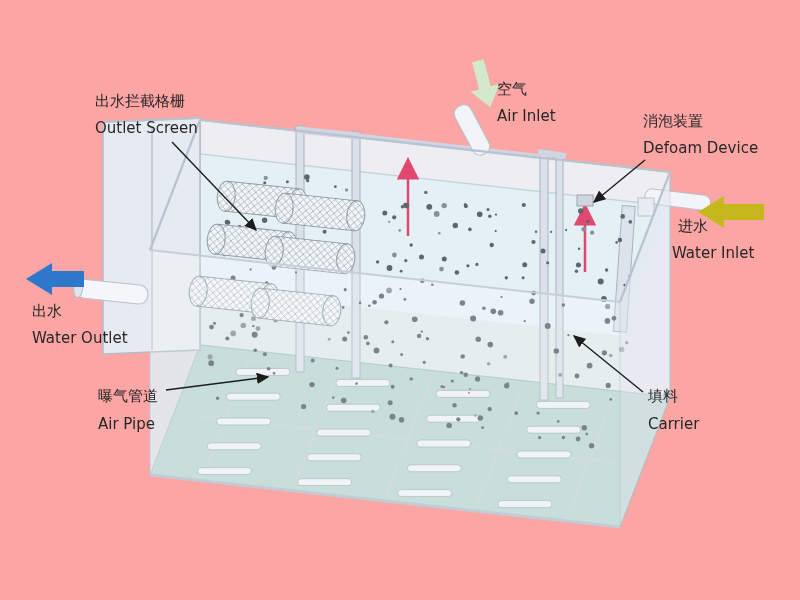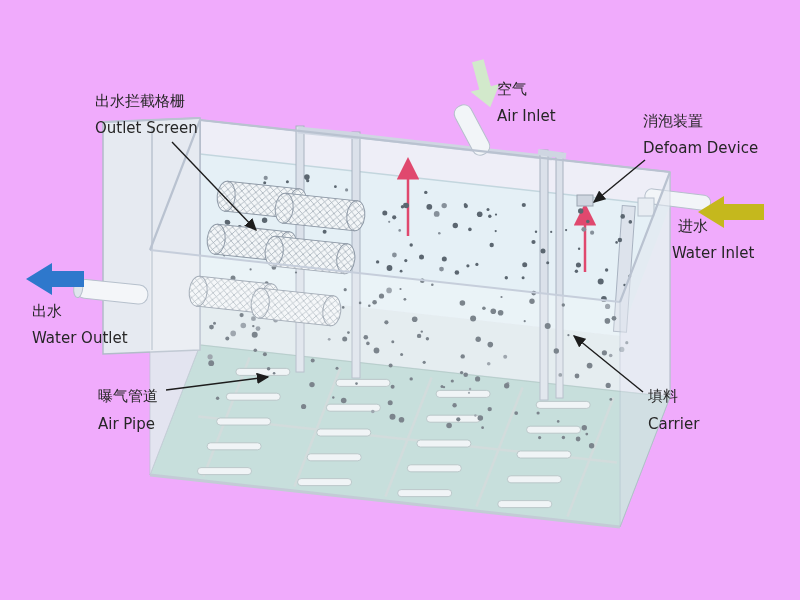--- a/index.html
+++ b/index.html
@@ -1,16 +1,16 @@
 <!DOCTYPE html>
 <html><head>
 <meta charset="utf-8">
 <style>
   html,body{margin:0;padding:0;background:#ffffff;}
-  #stage{position:relative;width:800px;height:600px;background:#f0abfc;overflow:hidden;
+  #stage{position:relative;width:800px;height:600px;background:#fca5a5;overflow:hidden;
          font-family:"DejaVu Sans",sans-serif;}
   svg{display:block;}
   .lbl{font-family:"DejaVu Sans","Liberation Sans",sans-serif;font-size:15px;fill:#262626;}
   .ann{fill:none;stroke-width:1.4;}
 </style>
 </head>
 <body>
 
 <div id="stage">
 <svg viewBox="0 0 800 600" width="800" height="600">

